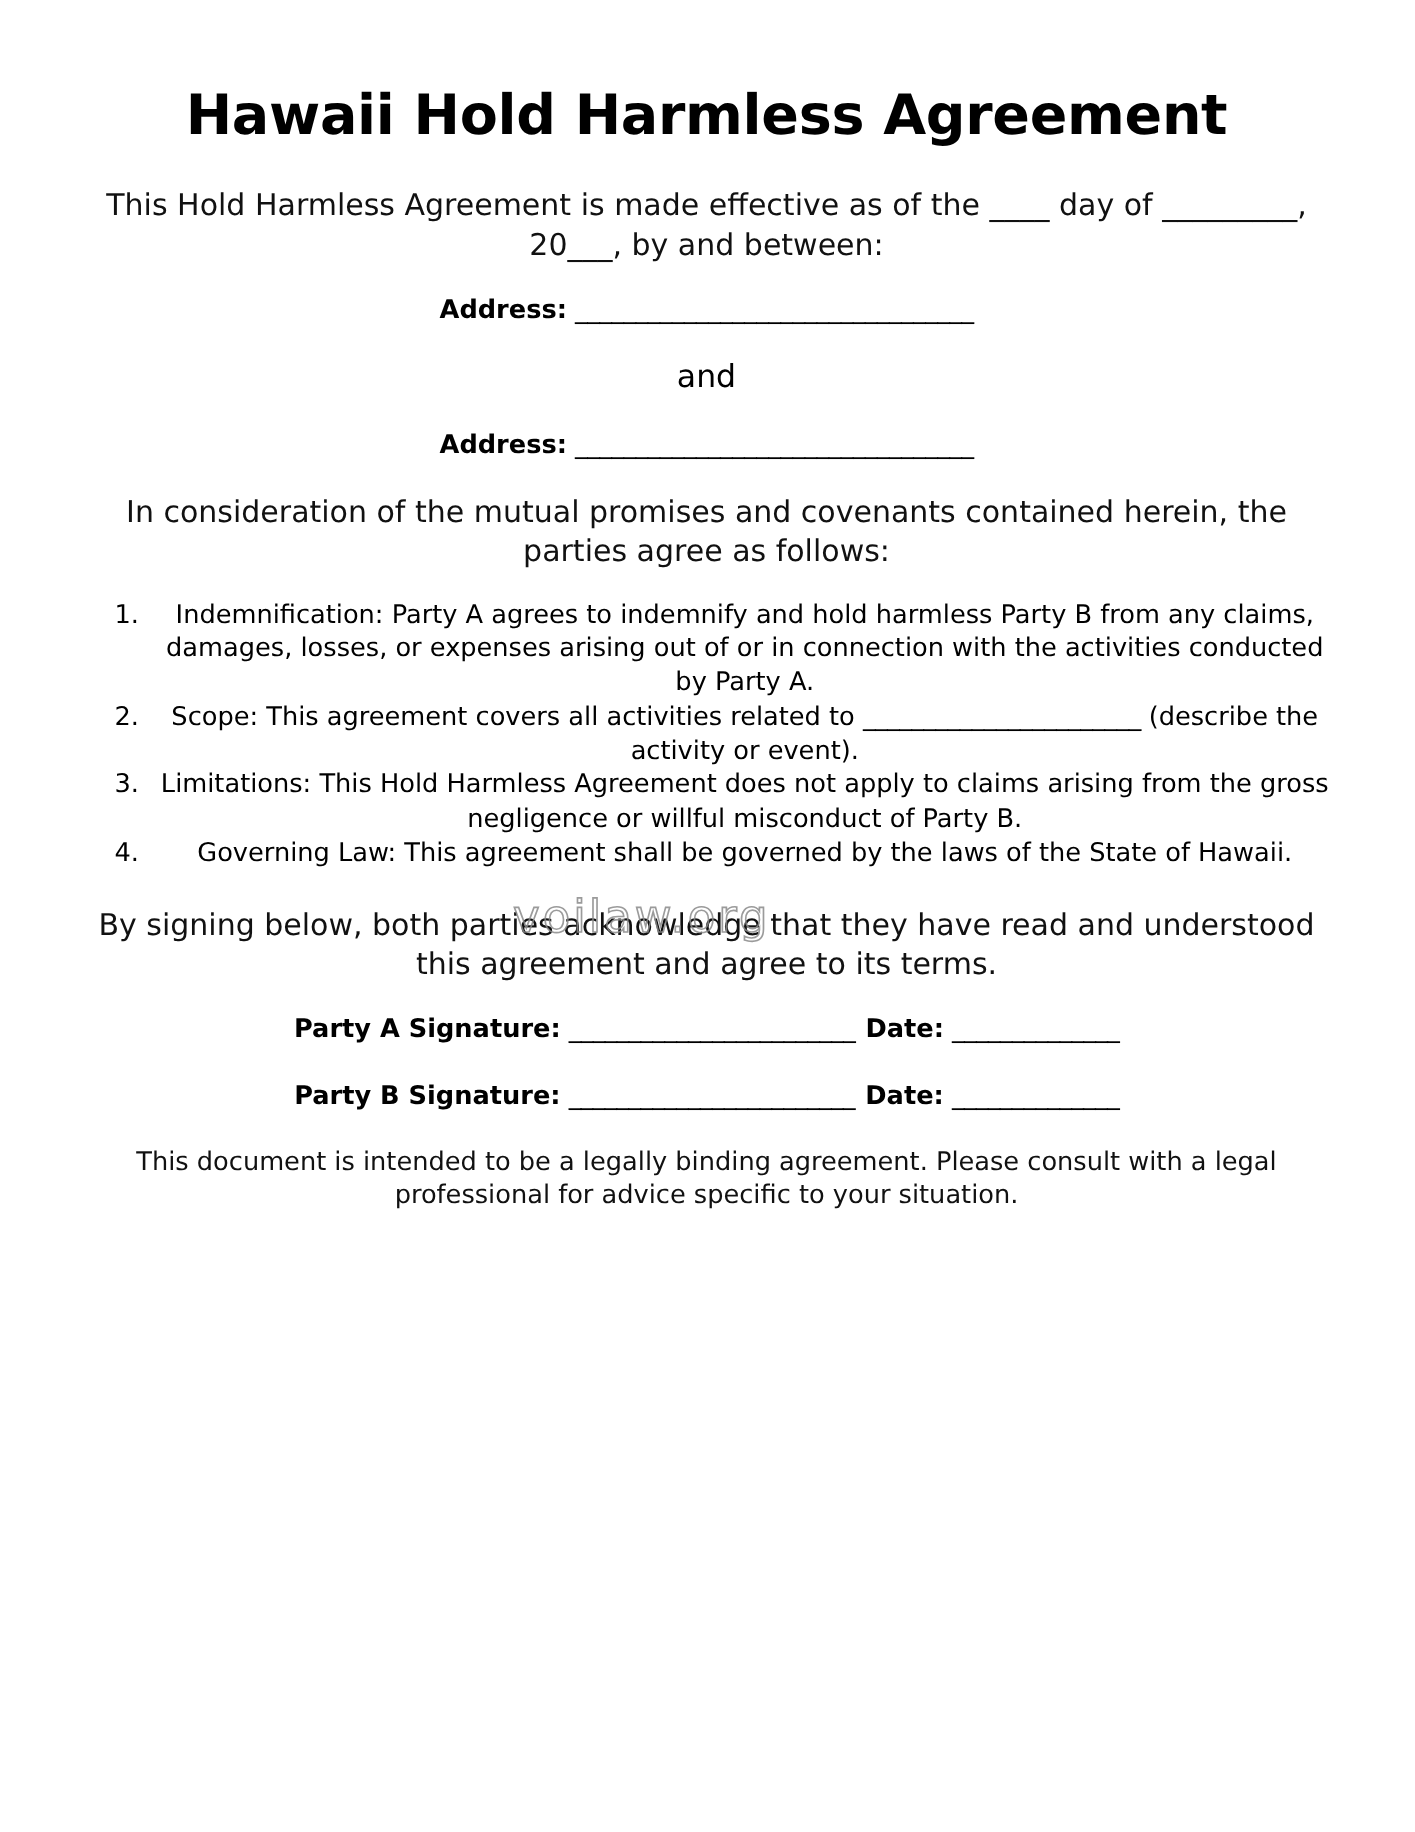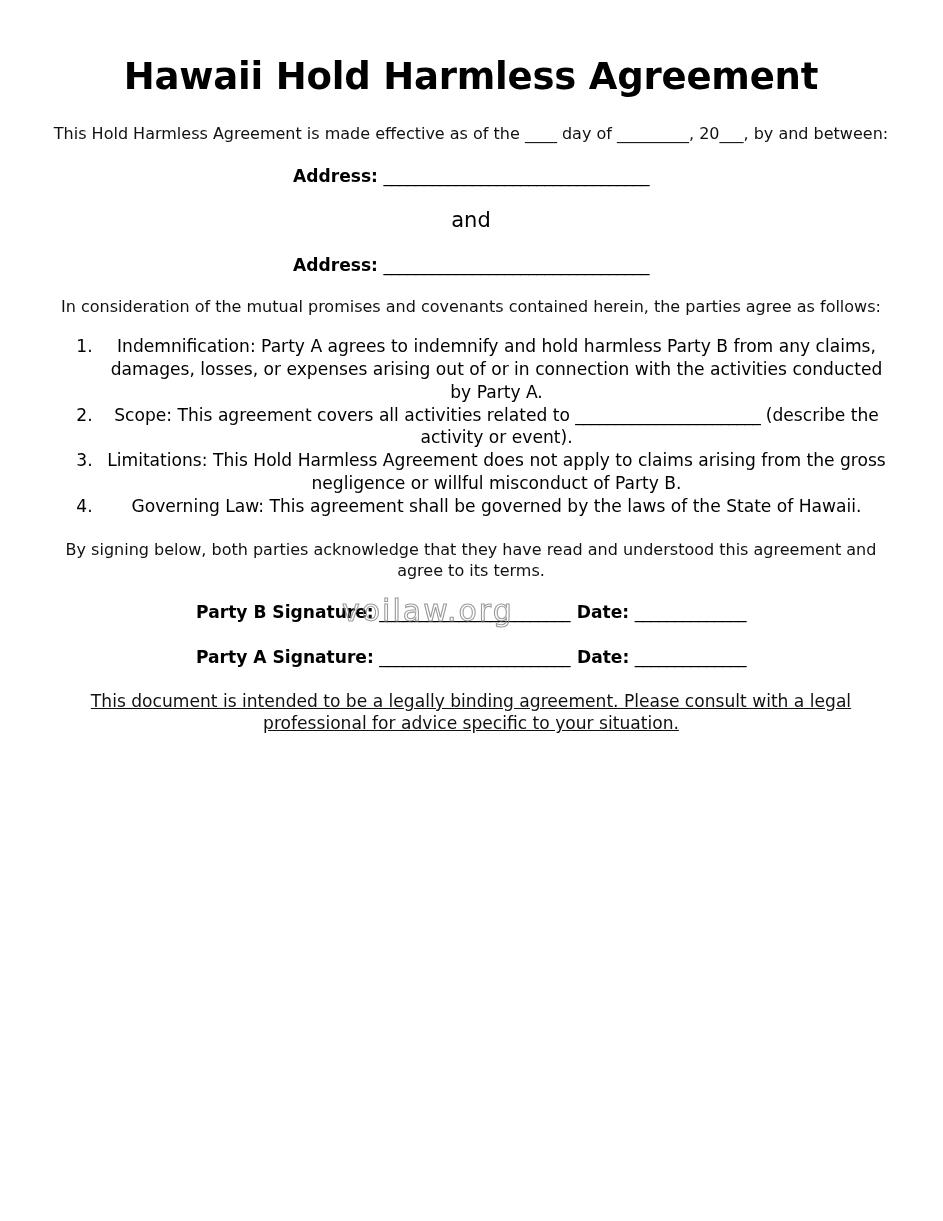--- a/index.html
+++ b/index.html
@@ -37,21 +37,21 @@
   h1.doc-title {
     font-size: 37px;
     font-weight: bold;
     line-height: 1.12;
     margin: 0 0 26px 0;
     letter-spacing: -0.2px;
     color: #000;
   }
 
   p.para {
-    font-size: 16px;
+    font-size: 20px;
     line-height: 1.32;
     margin: 0 0 20px 0;
     color: #111;
   }
 
   p.para.tight {
     margin-bottom: 18px;
   }
 
   .field-row {
@@ -107,21 +107,20 @@
   .sig-row .gap {
     display: inline-block;
     width: 7px;
   }
 
   p.footnote {
     font-size: 17.1px;
     line-height: 1.32;
     margin: 0;
     color: #111;
-    text-decoration: underline;
   }
 
   
   .watermark {
     position: absolute;
     left: 342px;
     top: 594px;
     width: 260px;
     height: 36px;
     pointer-events: none;
@@ -176,27 +175,27 @@
         <span class="term">Limitations:</span><span> This Hold Harmless Agreement does not apply to claims arising from the gross negligence or willful misconduct of Party B.</span><span class="blank"></span><span></span>
       </li>
       <li>
         <span class="term">Governing Law:</span><span> This agreement shall be governed by the laws of the State of Hawaii.</span><span class="blank"></span><span></span>
       </li>
     </ol>
 
     <p class="para">By signing below, both parties acknowledge that they have read and understood this agreement and agree to its terms.</p>
 
     <div class="sig-row">
-      <span class="lbl">Party B Signature:</span>
+      <span class="lbl">Party A Signature:</span>
       <span class="blank">________________________</span><span class="gap"></span><span class="lbl">Date:</span>
       <span class="blank">______________</span>
     </div>
 
     <div class="sig-row">
-      <span class="lbl">Party A Signature:</span>
+      <span class="lbl">Party B Signature:</span>
       <span class="blank">________________________</span><span class="gap"></span><span class="lbl">Date:</span>
       <span class="blank">______________</span>
     </div>
 
     <p class="footnote">This document is intended to be a legally binding agreement. Please consult with a legal professional for advice specific to your situation.</p>
 
   </div>
 
   <div class="watermark">
     <svg width="260" height="36" viewBox="0 0 260 36" xmlns="http://www.w3.org/2000/svg">

